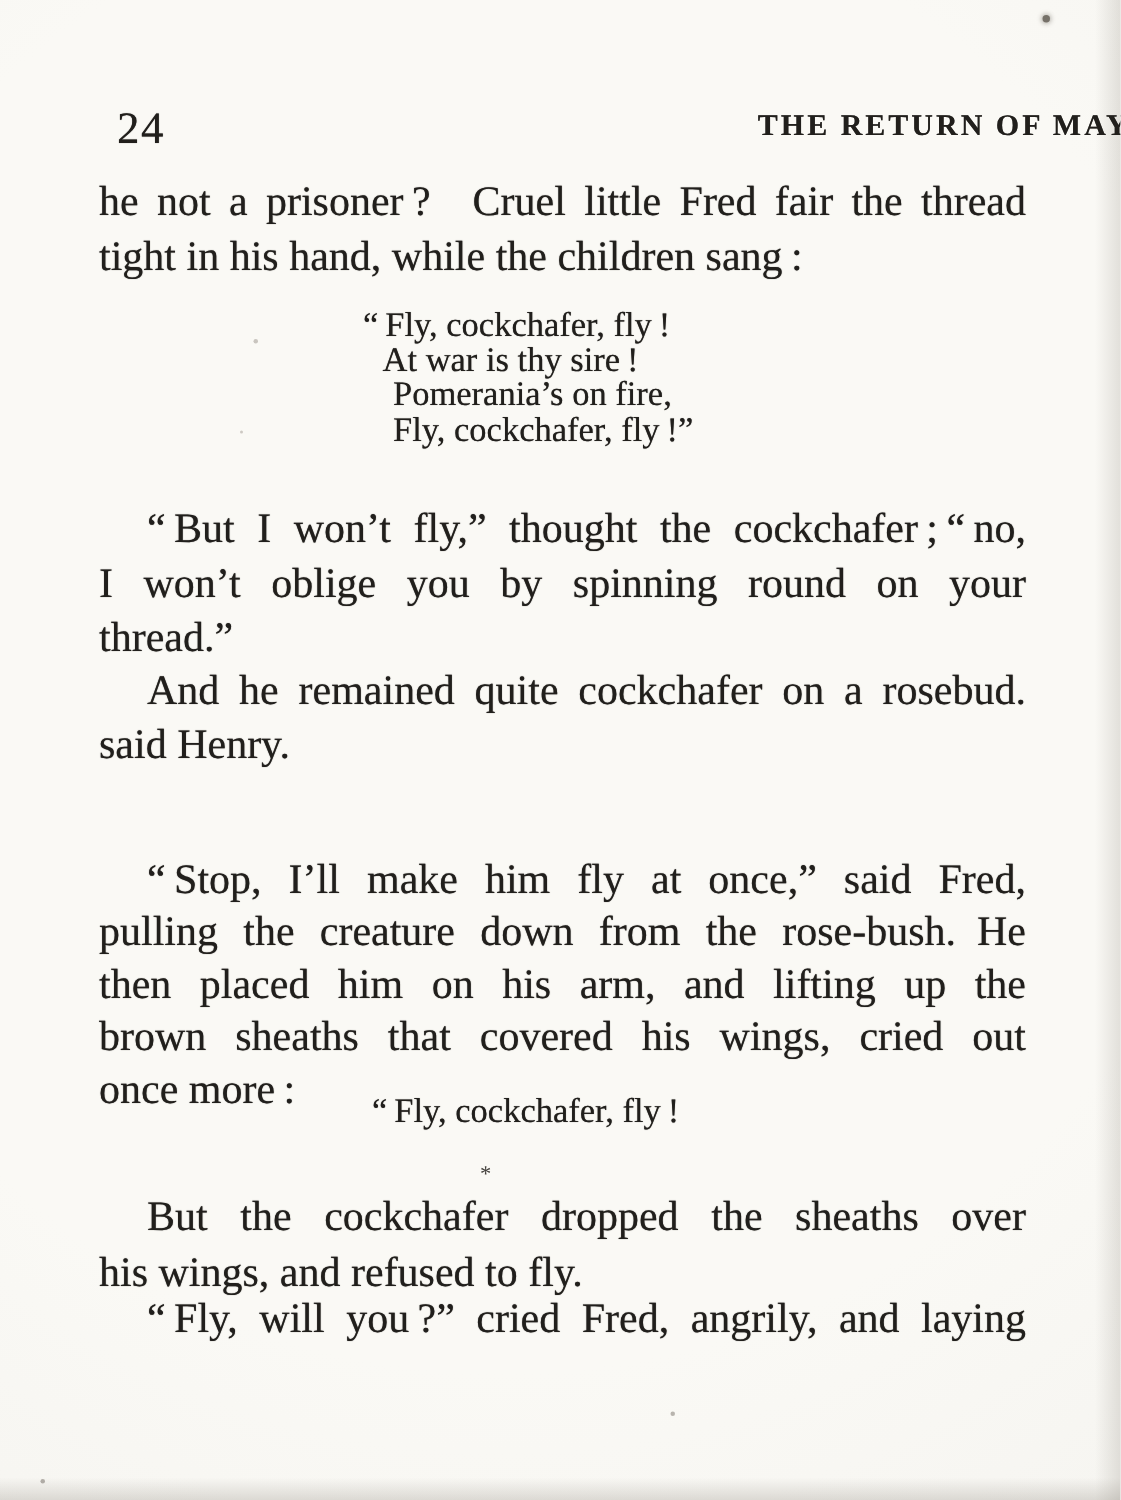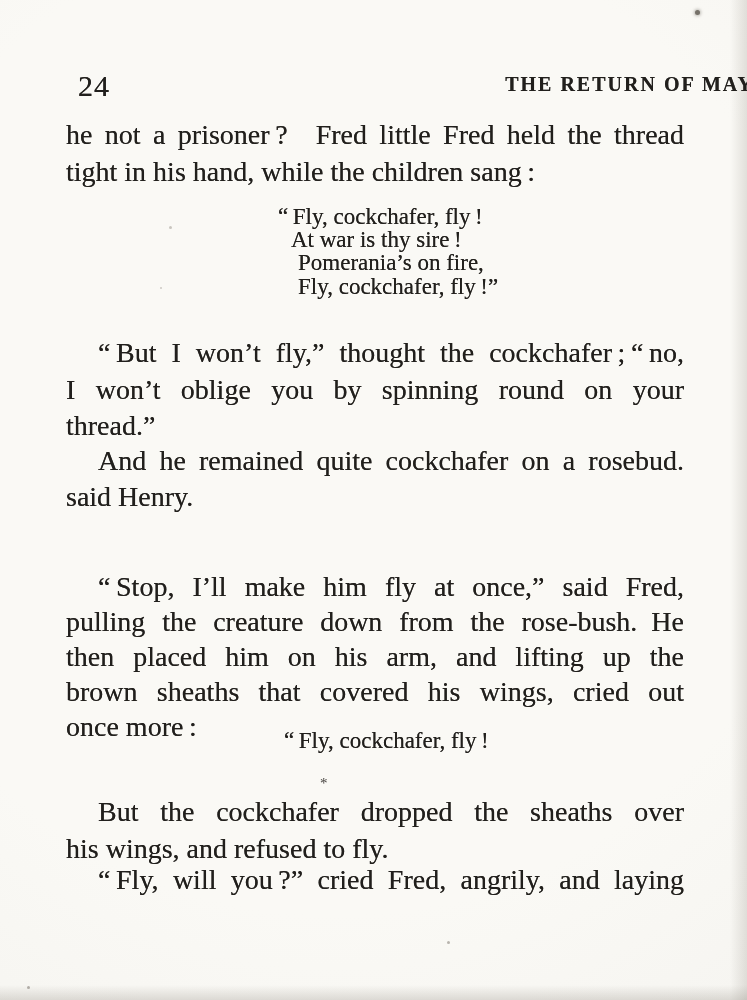--- a/index.html
+++ b/index.html
@@ -30,21 +30,21 @@
   .bl.ind{padding-left:32px;}
   .p1{top:117px}
   .p2{top:335px}
   .p3{top:443px}
   .p4{top:479px}
   .p5{top:569px;line-height:35px;}
   .p6{top:794px}
   .p7{top:862px}
   
   .verse{position:absolute;font-size:23px;line-height:23.2px;
-    text-shadow:0 0 .5px rgba(33,31,28,.8);margin-left:36px;}
+    text-shadow:0 0 .5px rgba(33,31,28,.8);}
   .v1{left:235px;top:205px}
   .v2{left:246px;top:729px}
   .v1 .vl-0{padding-left:7px}
   .v1 .vl-1{padding-left:20px}
   .v1 .vl-2{padding-left:0}
   .v1 .vl-3{padding-left:27px}
   .v1 .vl-4{padding-left:27px}
   .v2 .vl-0{padding-left:2px}
   .v2 .vl-1{padding-left:20px}
   .printers-mark{position:absolute;left:320px;top:776px;font-size:15px;line-height:1;
@@ -68,21 +68,21 @@
   <div class="speck sp1"></div>
   <div class="speck sp2"></div>
   <div class="speck sp3"></div>
   <div class="speck sp4"></div>
   <div class="speck sp5"></div>
 
   <div class="folio">24</div>
   <div class="running-title">THE RETURN OF MAY.</div>
 
   <div class="para p1">
-    <div class="bl">he not a prisoner ?  Fred little Fred held the thread</div>
+    <div class="bl">he not a prisoner ?  Cruel little Fred fair the thread</div>
     <div class="bl last">tight in his hand, while the children sang :</div>
   </div>
 
   <div class="verse v1">
     <div class="vl-0">“ Fly, cockchafer, fly !</div>
     <div class="vl-1">At war is thy sire !</div>
     <div class="vl-3">Pomerania’s on fire,</div>
     <div class="vl-4">Fly, cockchafer, fly !”</div>
   </div>
 

